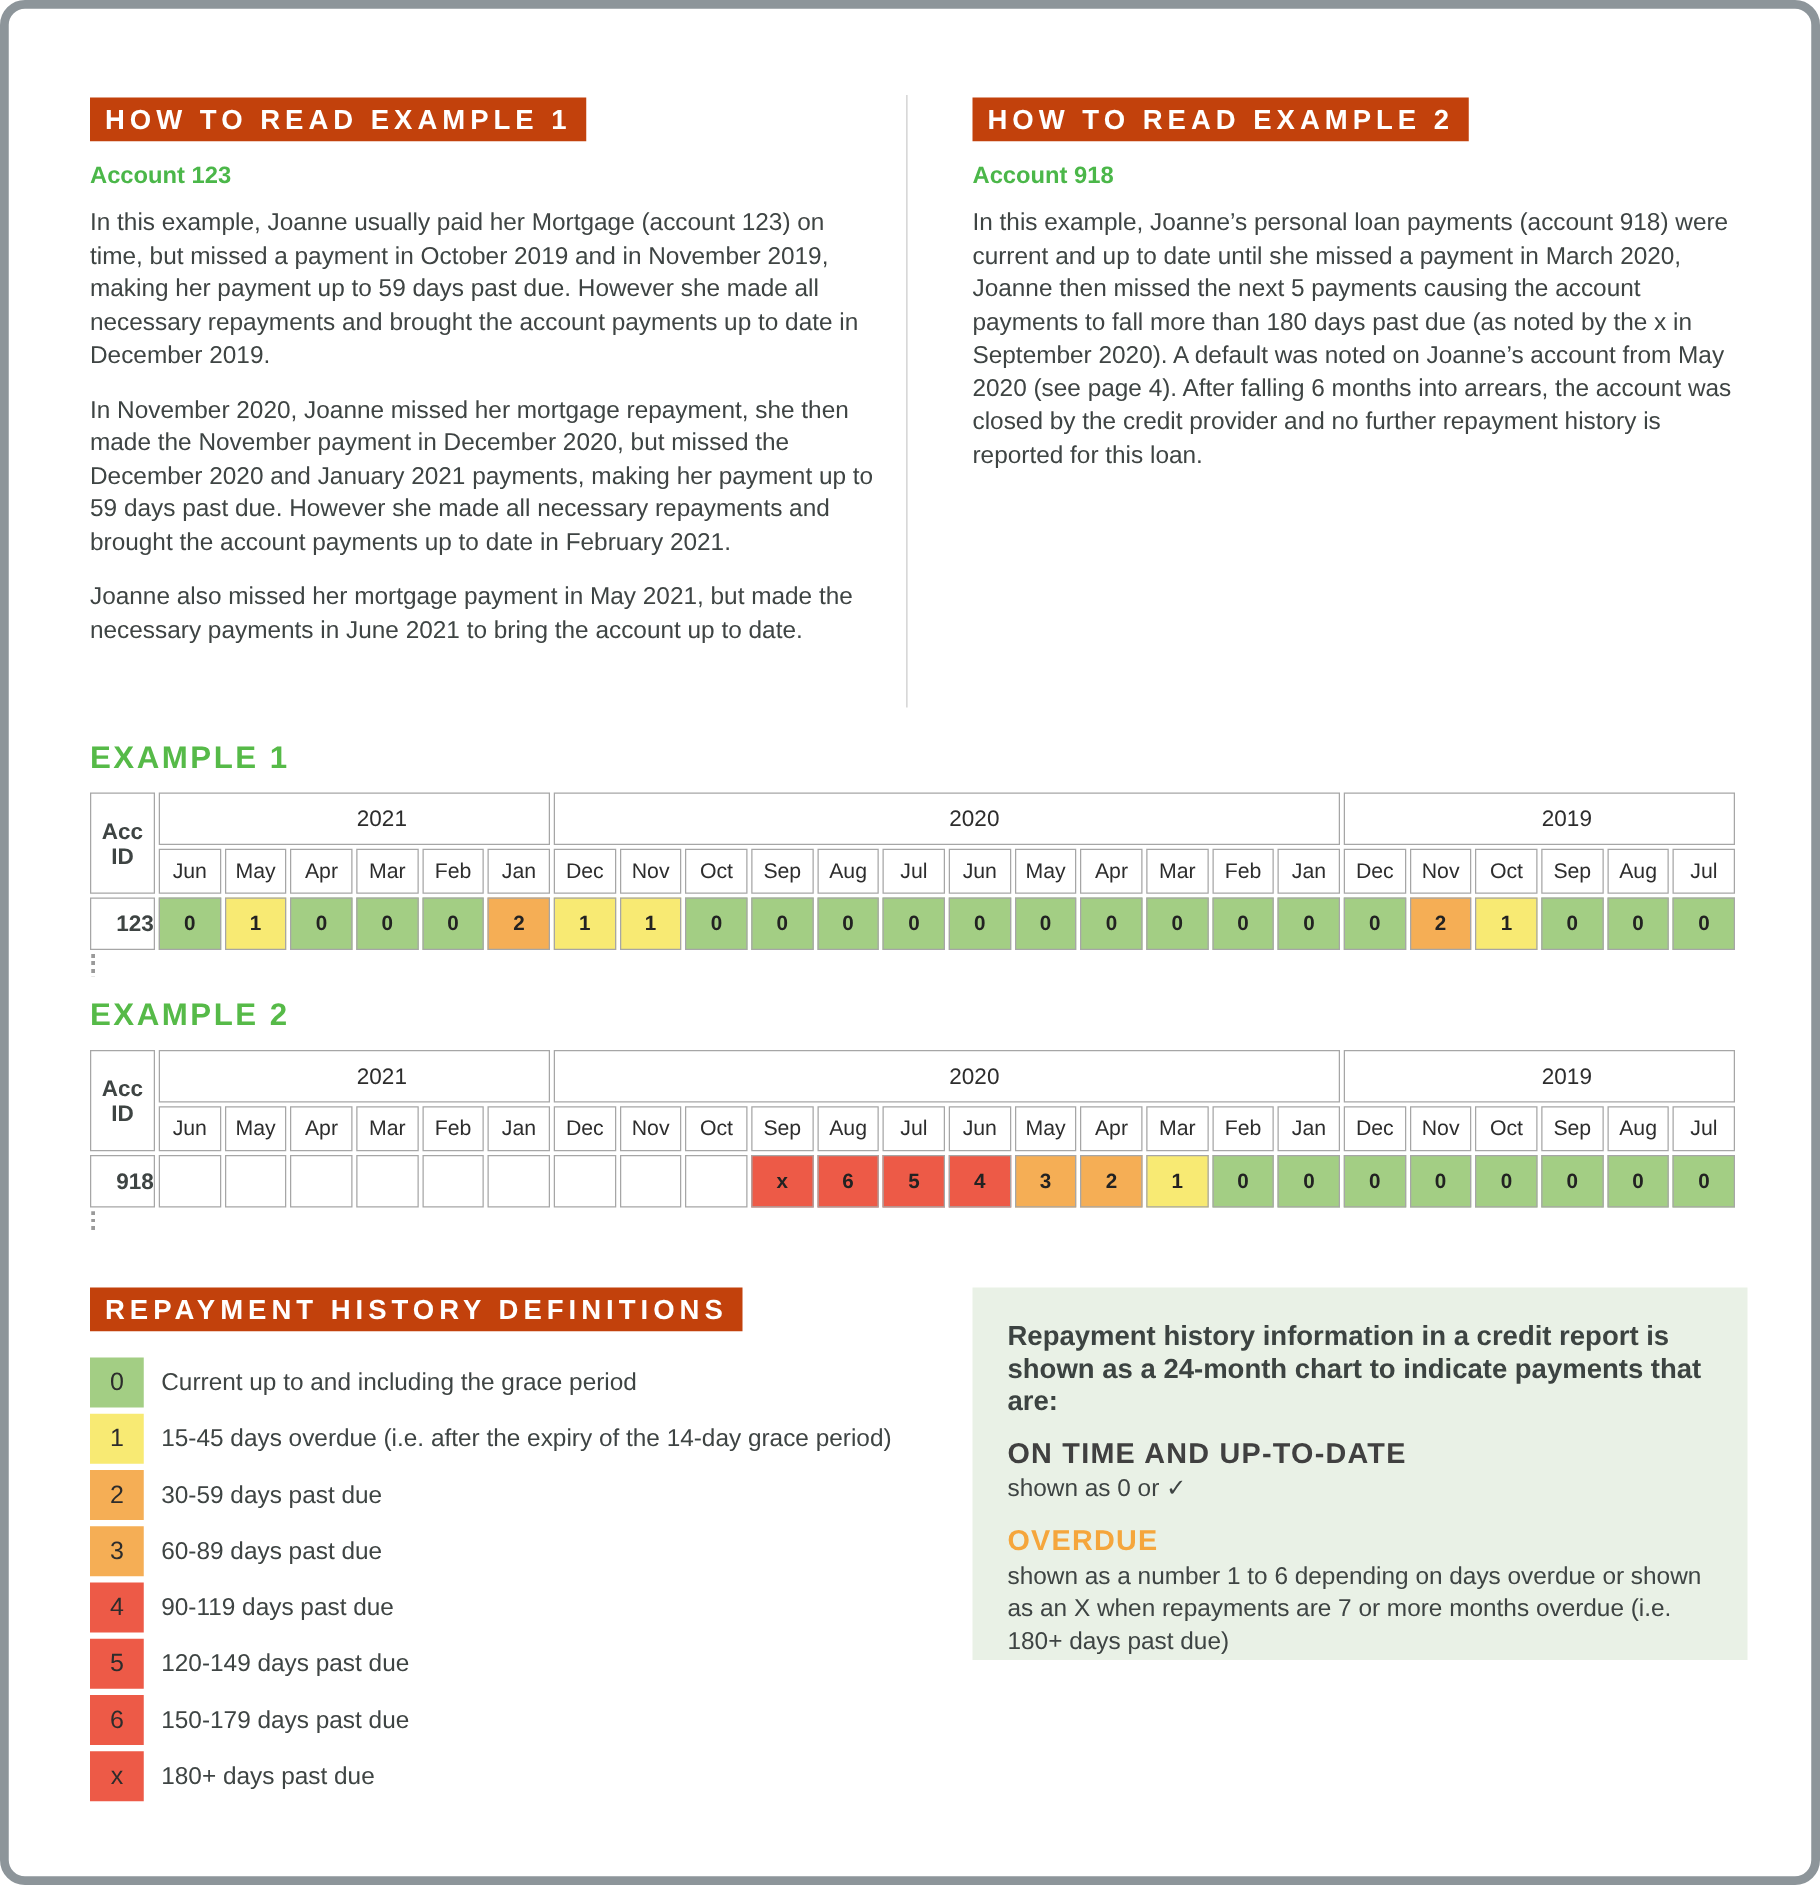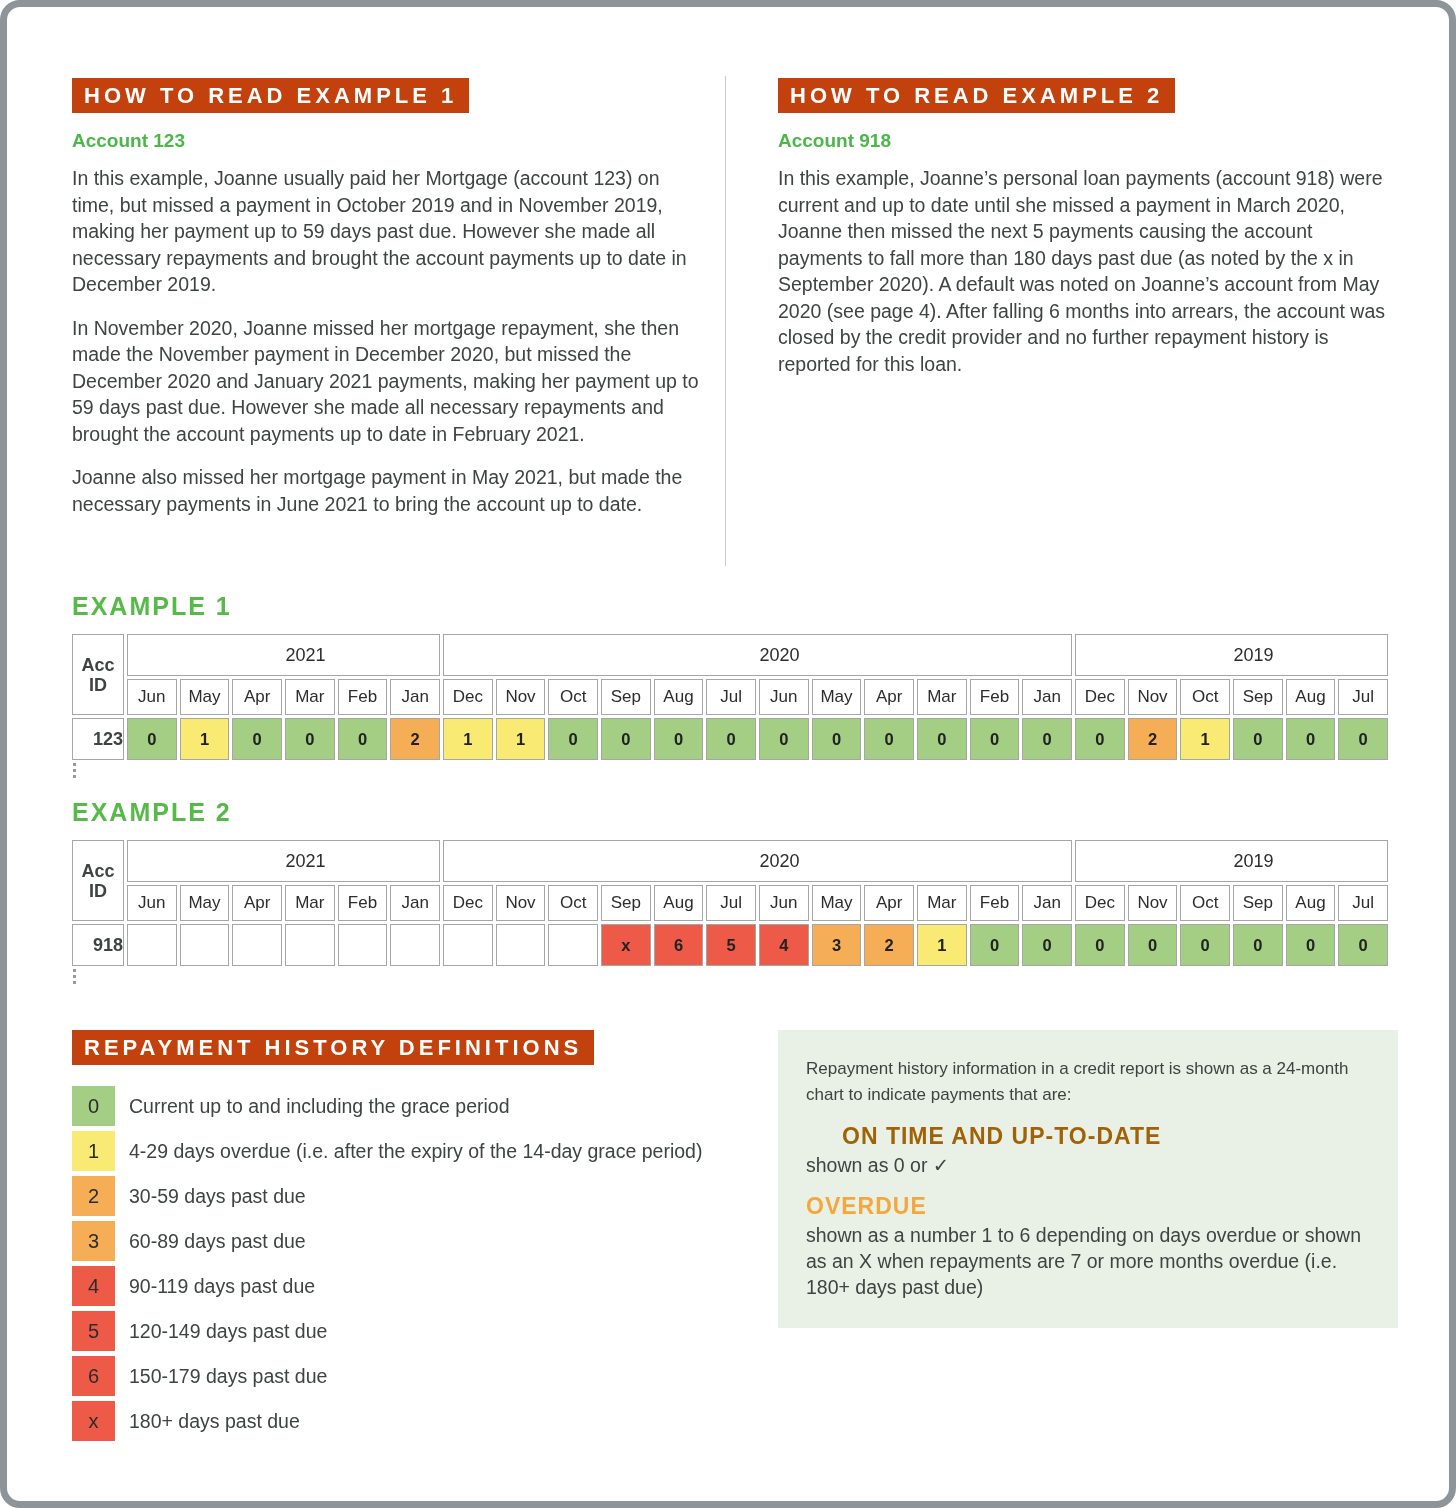--- a/index.html
+++ b/index.html
@@ -88,23 +88,23 @@
   }
   .legend-label { margin-left: 14px; font-size: 19.5px; color: #3e4443; }
 
   
   .info-box {
     position: absolute; left: 778px; top: 1030px;
     width: 620px; height: 298px;
     background: #e9f1e6;
     padding: 26px 28px;
   }
-  .info-box .intro { font-weight: 400; font-size: 17px; line-height: 26px; color: #3c4341; }
+  .info-box .intro { font-weight: 700; font-size: 22px; line-height: 26px; color: #3c4341; }
   .info-box h4 { font-size: 23px; font-weight: 700; letter-spacing: 1px; margin-top: 15px; }
-  .info-box .h-green { color: #a16207; margin-left: 36px; }
+  .info-box .h-green { color: #404040; }
   .info-box .h-orange { color: #f5a63c; }
   .info-box .sub { font-size: 19.5px; line-height: 26px; margin-top: 2px; }
 </style>
 </head>
 <body>
 
 <div class="page-frame"></div>
 <div class="col-divider"></div>
 
 <div class="abs" style="left:72px; top:78px;">
@@ -263,21 +263,21 @@
   <div class="green-bar">
     <span>REPAYMENT HISTORY DEFINITIONS</span>
   </div>
   <div class="legend">
       <div class="legend-row">
         <div class="legend-swatch" style="background: rgb(163, 206, 132);">0</div>
         <span class="legend-label">Current up to and including the grace period</span>
       </div>
       <div class="legend-row">
         <div class="legend-swatch" style="background: rgb(248, 234, 115);">1</div>
-        <span class="legend-label">4-29 days overdue (i.e. after the expiry of the 14-day grace period)</span>
+        <span class="legend-label">15-45 days overdue (i.e. after the expiry of the 14-day grace period)</span>
       </div>
       <div class="legend-row">
         <div class="legend-swatch" style="background: rgb(245, 174, 85);">2</div>
         <span class="legend-label">30-59 days past due</span>
       </div>
       <div class="legend-row">
         <div class="legend-swatch" style="background: rgb(245, 174, 85);">3</div>
         <span class="legend-label">60-89 days past due</span>
       </div>
       <div class="legend-row">

